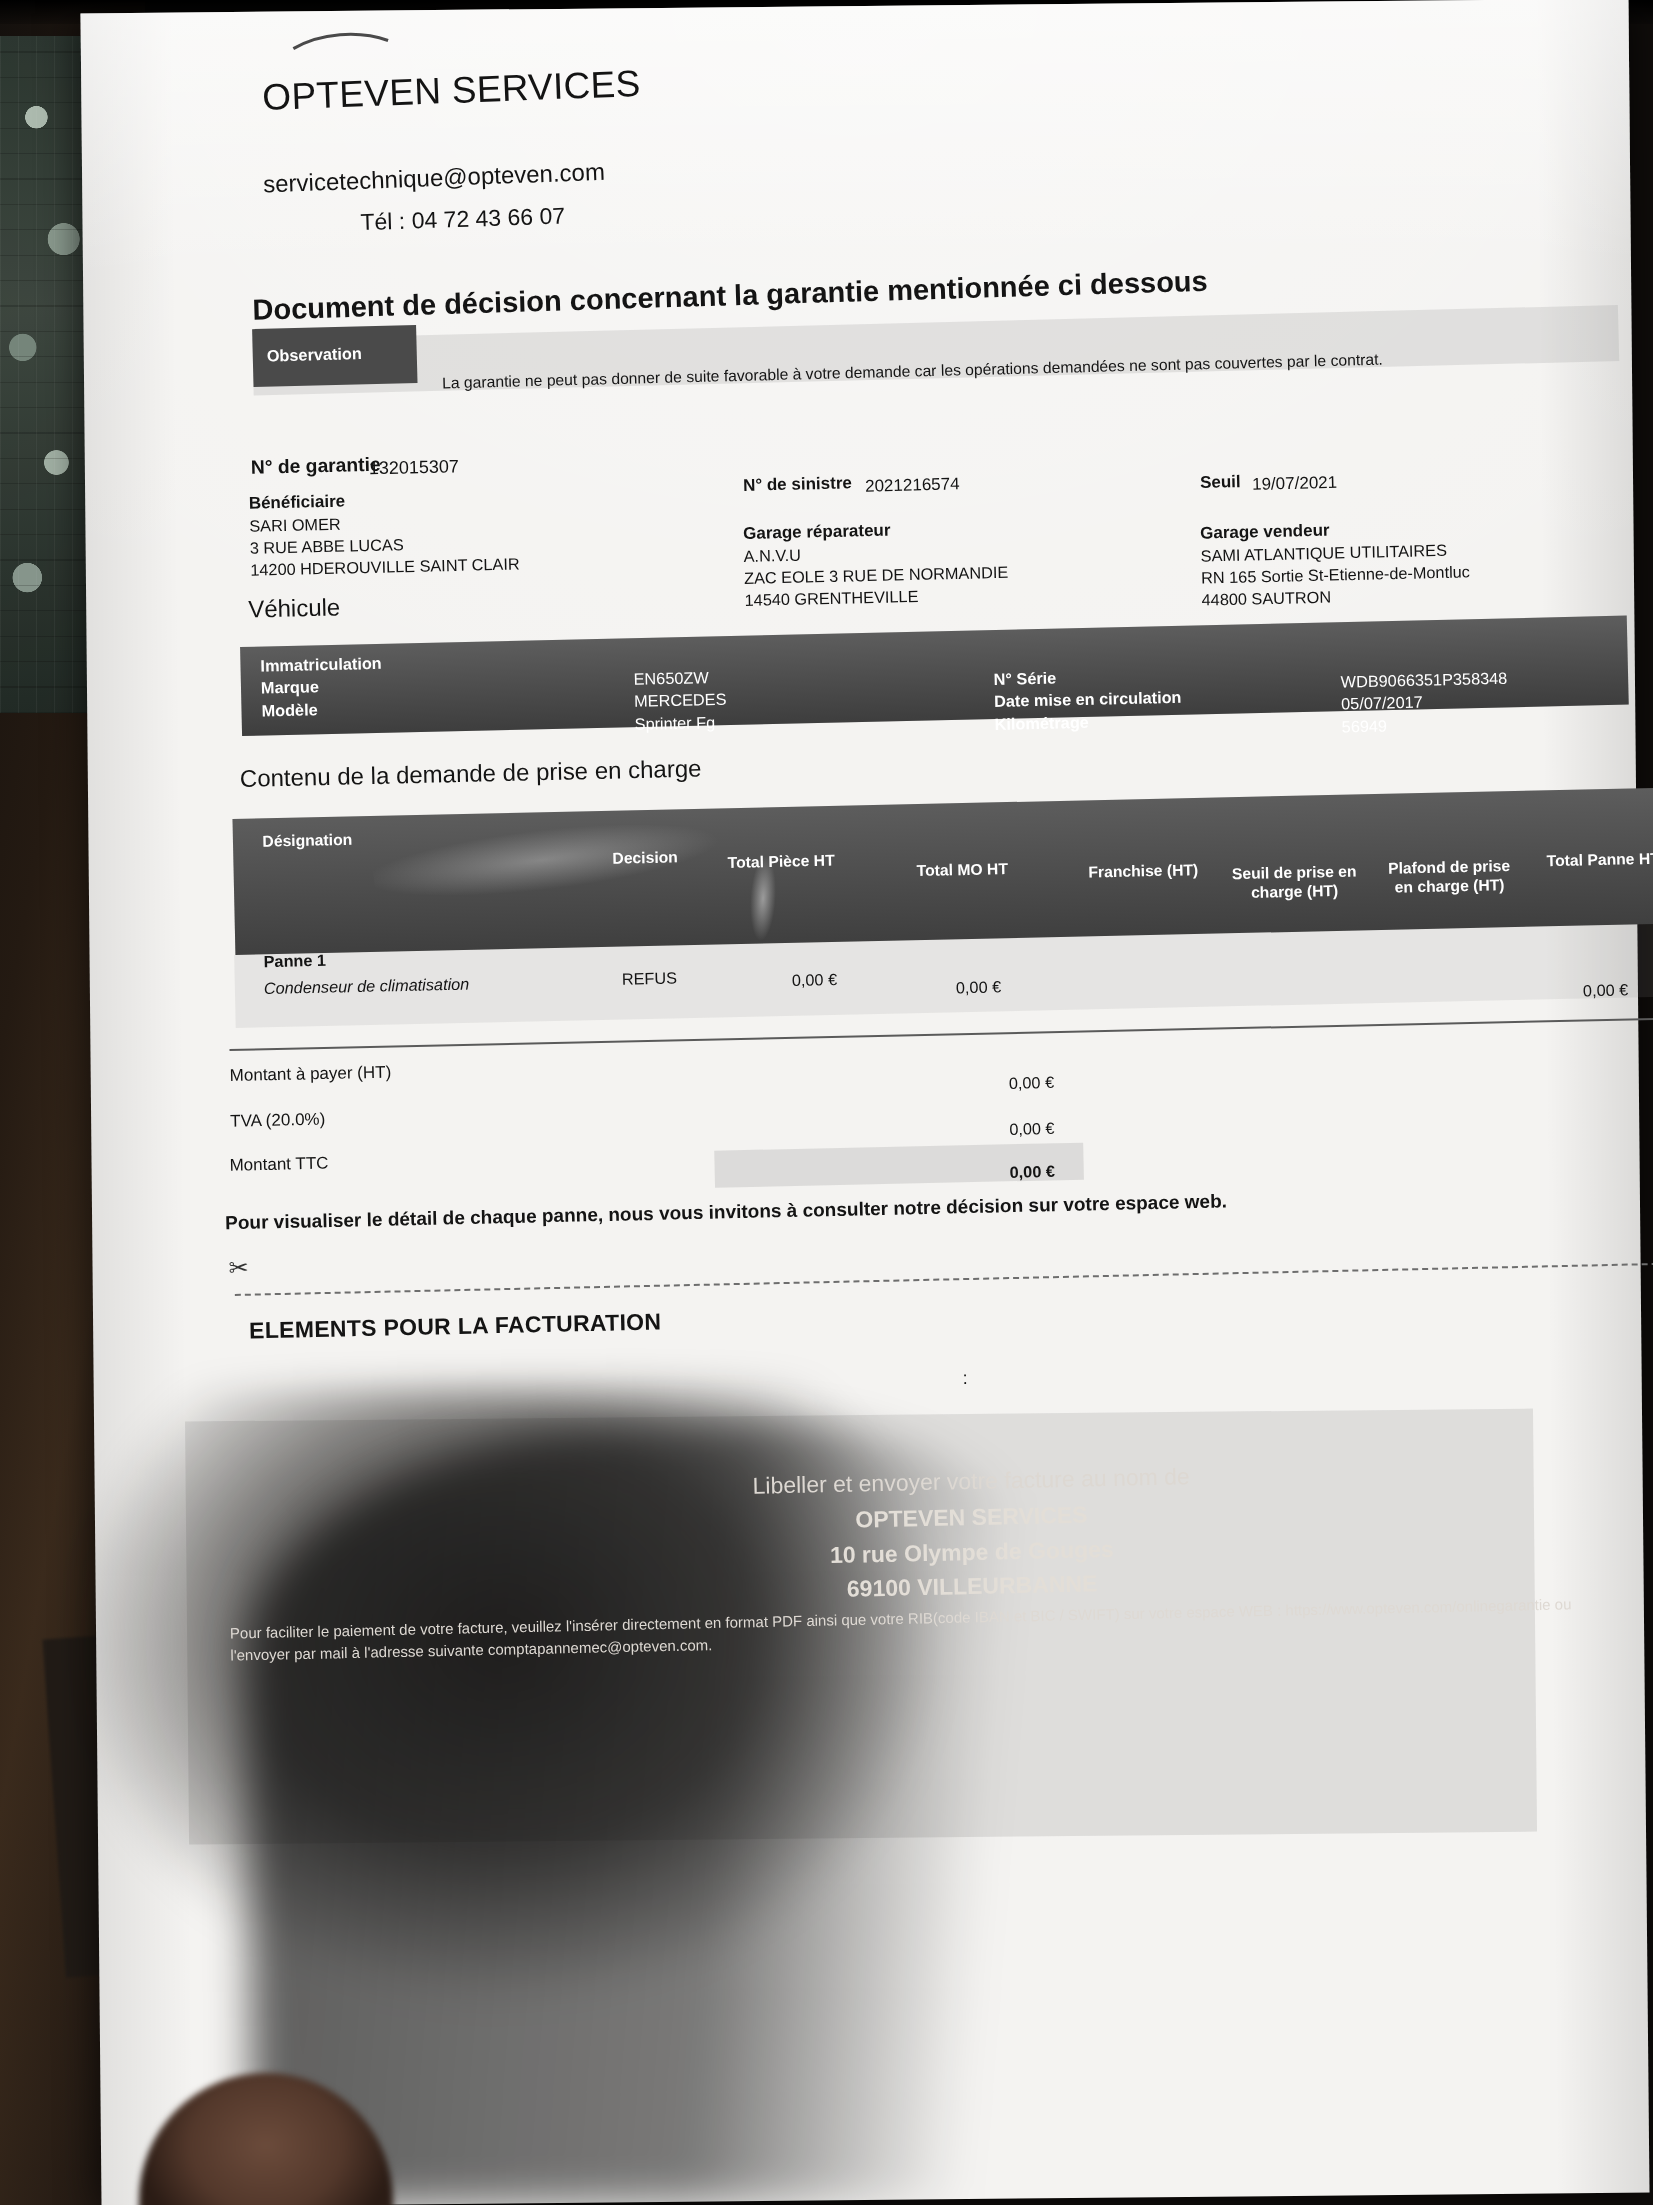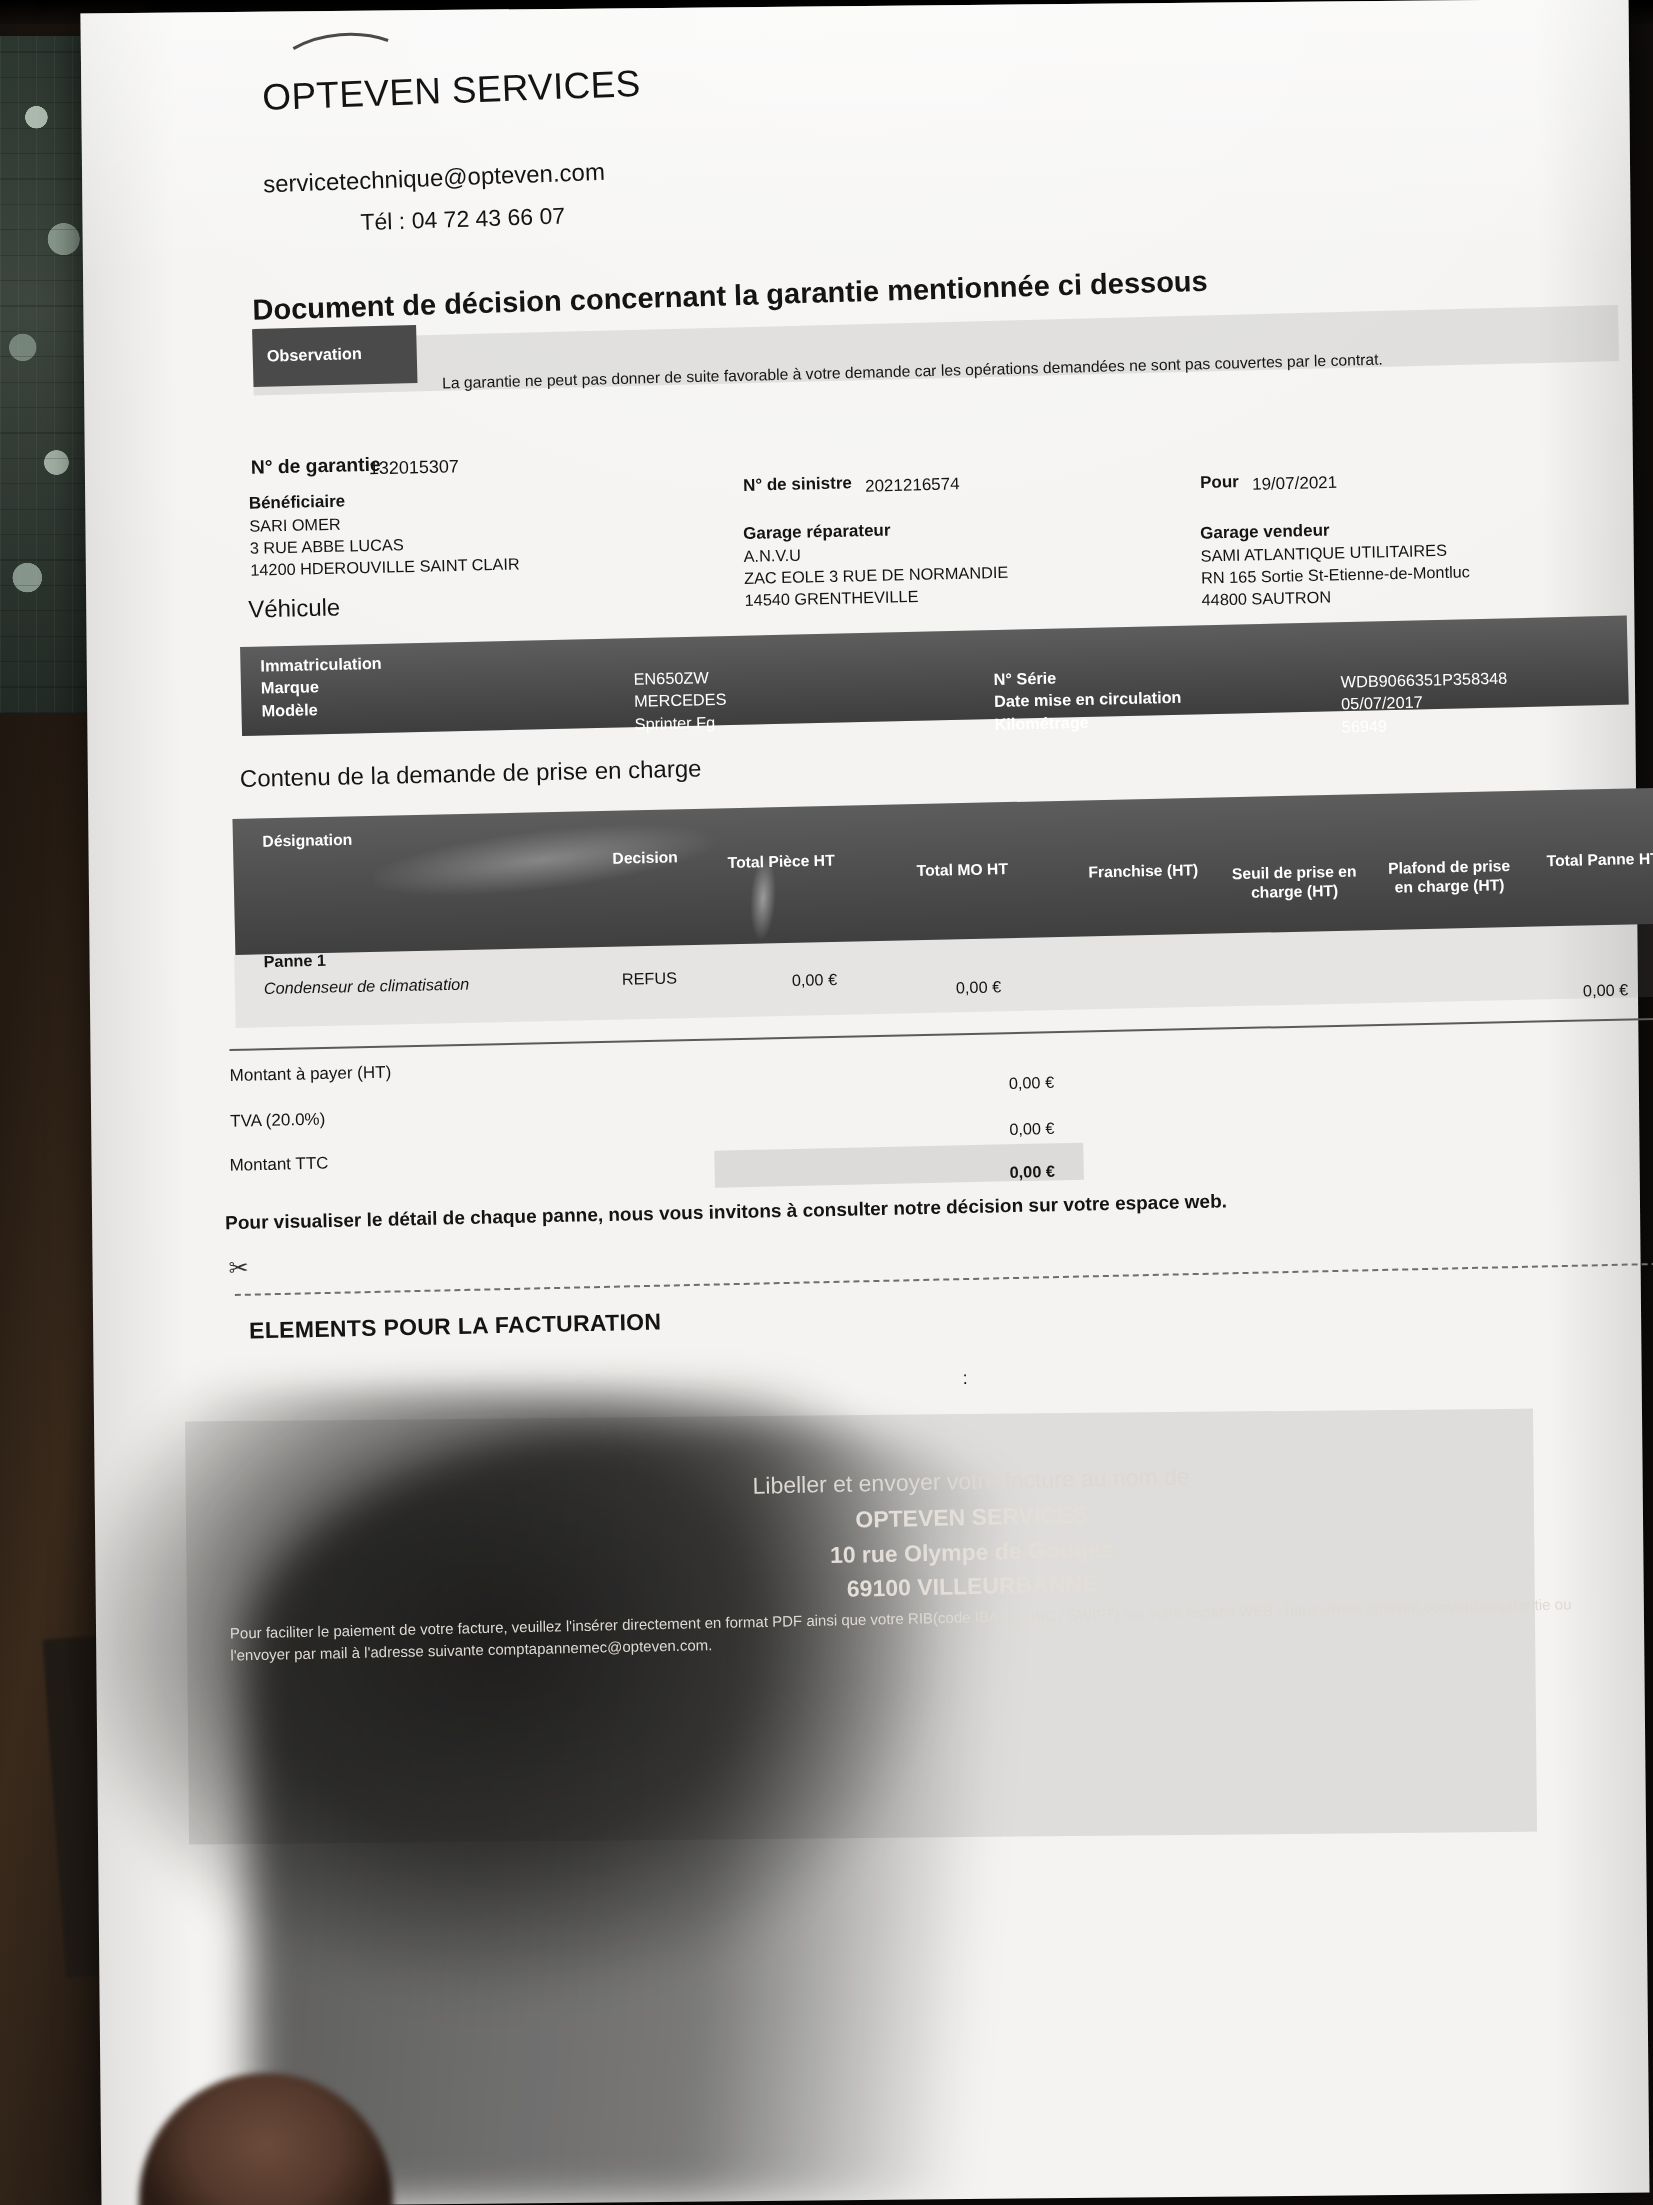--- a/index.html
+++ b/index.html
@@ -279,21 +279,21 @@
 
     <div class="obs-band"></div>
     <div class="obs-chip"></div>
     <div class="t" id="obs-label">Observation</div>
     <div class="t" id="obs-text">La garantie ne peut pas donner de suite favorable à votre demande car les opérations demandées ne sont pas couvertes par le contrat.</div>
 
     <div class="t" id="gar-lbl">N° de garantie</div>
     <div class="t" id="gar-val">132015307</div>
     <div class="t" id="sin-lbl">N° de sinistre</div>
     <div class="t" id="sin-val">2021216574</div>
-    <div class="t" id="date-lbl">Pour</div>
+    <div class="t" id="date-lbl">Seuil</div>
     <div class="t" id="date-val">19/07/2021</div>
 
     <div class="blk" id="ben-blk">
       <div class="hd">Bénéficiaire</div>
       <div class="ln">SARI OMER</div>
       <div class="ln">3 RUE ABBE LUCAS</div>
       <div class="ln">14200 HDEROUVILLE SAINT CLAIR</div>
     </div>
 
     <div class="blk" id="grp-blk">

